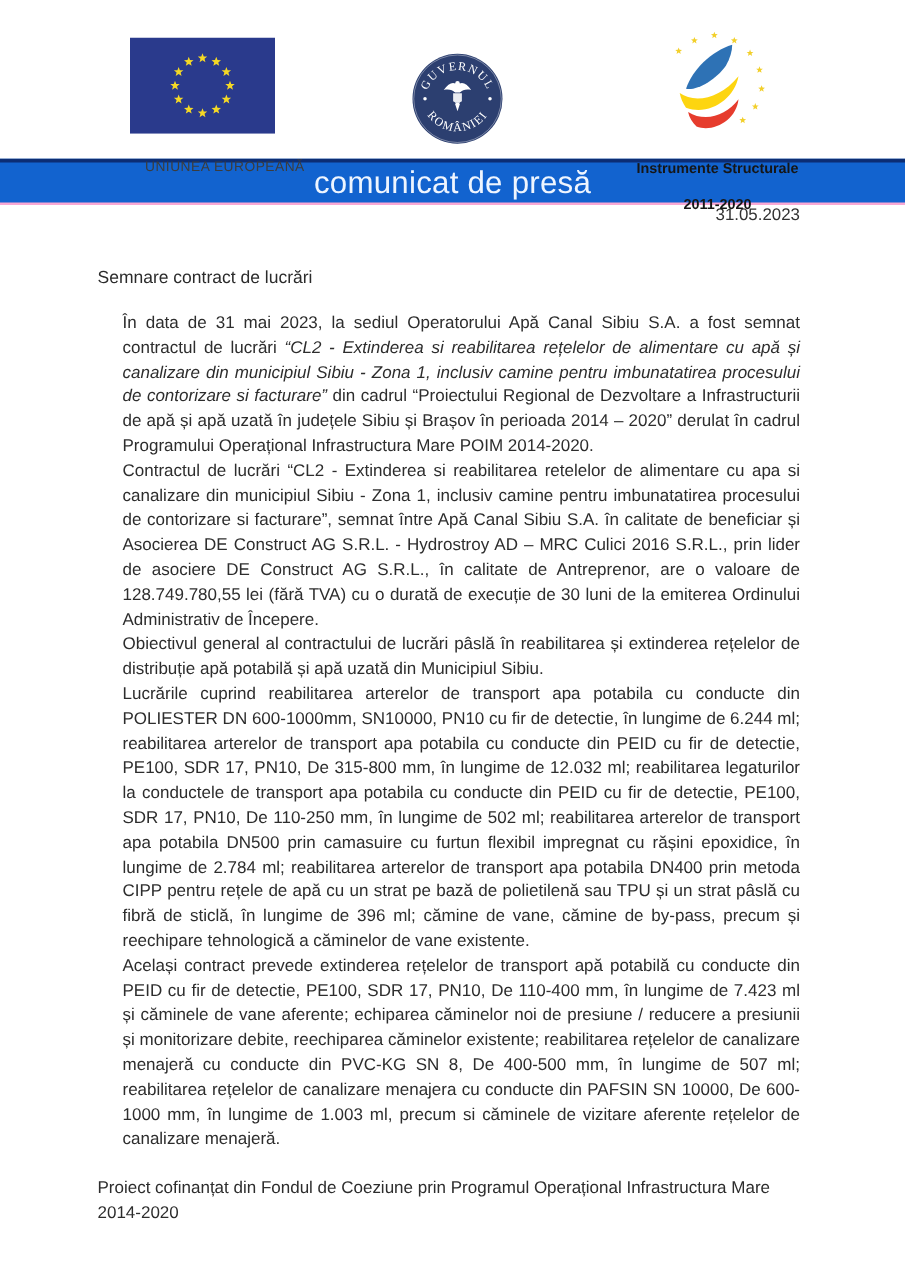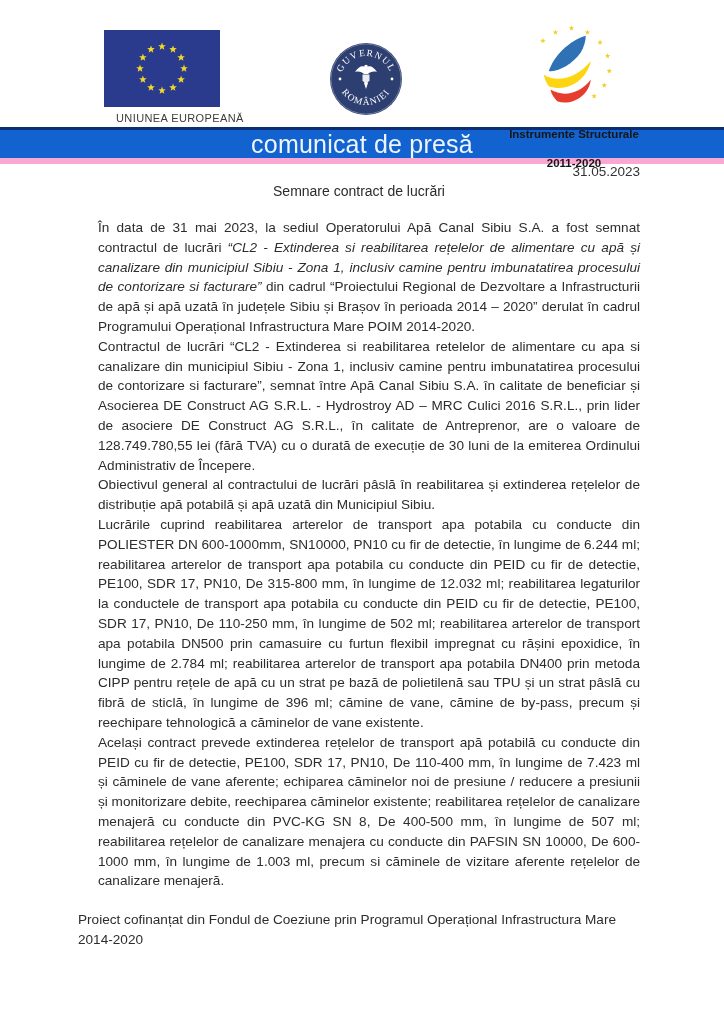--- a/index.html
+++ b/index.html
@@ -7,37 +7,37 @@
   body {
     width:724px; height:1024px; overflow:hidden;
     font-family:"Liberation Sans", sans-serif;
     color:#2d2d2d;
   }
   .page { position:relative; width:724px; height:1024px; background:#ffffff; }
 
   
   .logos { position:relative; height:127px; }
   .eu-logo { position:absolute; left:104px; top:30px; width:116px; text-align:center; }
-  .eu-caption { margin-top:1px; font-size:11px; color:#3c3c3c; letter-spacing:0.4px; white-space:nowrap;padding-left:12px; }
+  .eu-caption { margin-top:16px; font-size:11px; color:#3c3c3c; letter-spacing:0.4px; white-space:nowrap;padding-left:12px; }
   .gov-logo { position:absolute; left:328px; top:41px; }
   .is-logo { position:absolute; left:498px; top:24px; width:152px; text-align:center; }
   .is-caption { font-size:11.5px; font-weight:bold; color:#161616; line-height:13px; margin-top:16px; }
 
   
   .banner {
     height:37px; background:#1263cf;
-    border-top:3px solid #0c2d74; border-bottom:6px solid #f9a8d4;
+    border-top:3px solid #0c2d74; border-bottom:2px solid #f9a8d4;
     display:flex; align-items:center; justify-content:center;
   }
   .banner-title { color:#eef5ff; font-size:25px; letter-spacing:0.2px; }
 
   
   .content { padding:0 84px 0 78px; }
   .date-row { text-align:right; font-size:13.5px; color:#333333; }
-  .title-block { margin-top:0; text-align:center; font-size:14px; line-height:24px; color:#2b2b2b; }
+  .title-block { margin-top:30px; text-align:left; font-size:14px; line-height:24px; color:#2b2b2b; }
   .subtitle { display:block; max-width:556px; margin:0 auto; }
   .body-text { margin-top:15px; font-size:13.6px; line-height:19.8px; text-align:justify; }
   .body-text p { text-align:justify;margin-left:20px; }
   .funding { margin-top:19px; font-size:13.6px; line-height:19.8px; text-align:left; max-width:540px; }
   em { font-style:italic; }
 </style>
 </head>
 <body>
 
 <div class="page">

